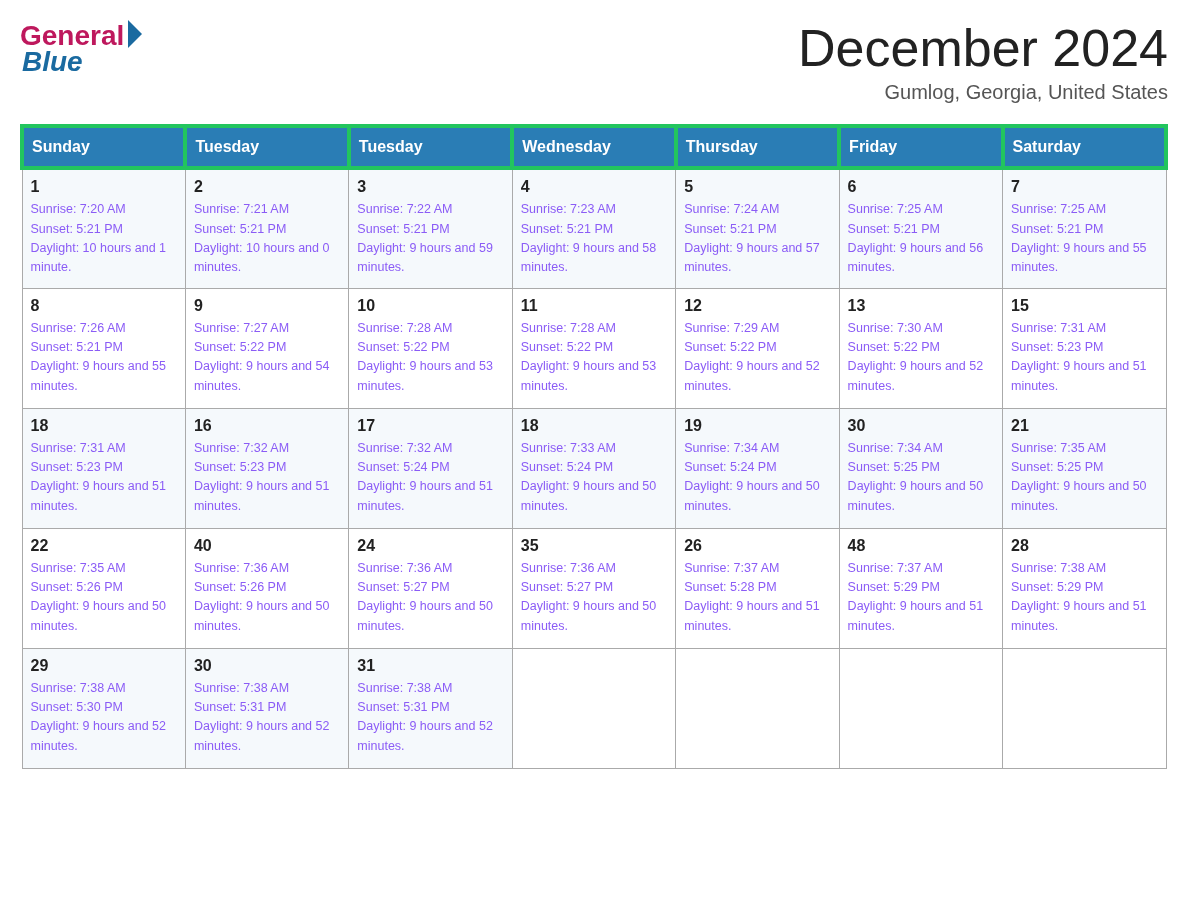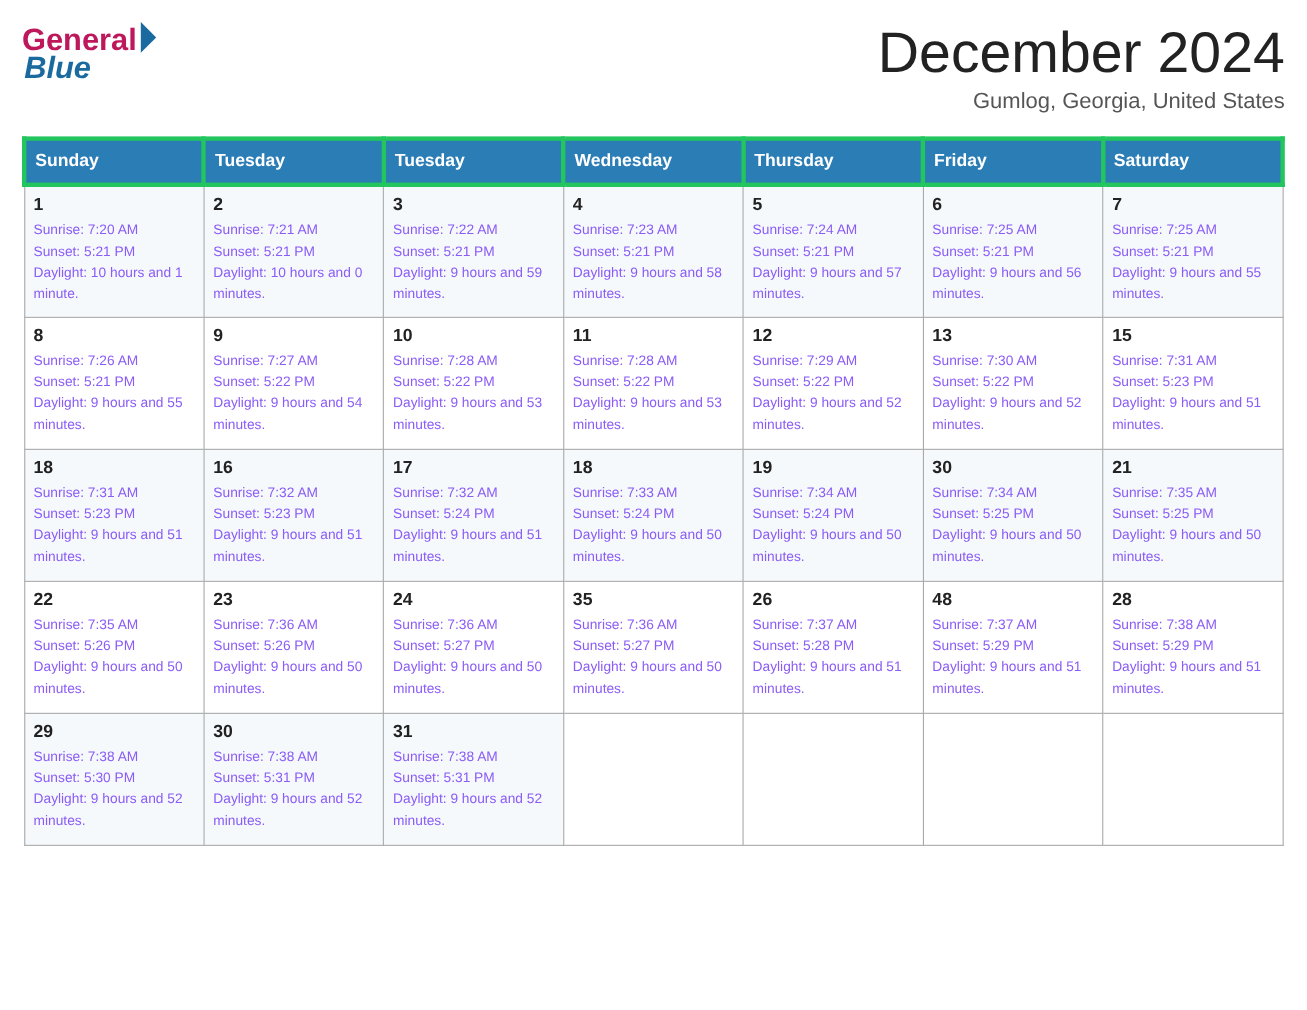--- a/index.html
+++ b/index.html
@@ -181,21 +181,21 @@
         <td><span class="day-number">19</span>
           <span class="day-info">Sunrise: 7:34 AM<br>Sunset: 5:24 PM<br>Daylight: 9 hours and 50 minutes.</span></td>
         <td><span class="day-number">30</span>
           <span class="day-info">Sunrise: 7:34 AM<br>Sunset: 5:25 PM<br>Daylight: 9 hours and 50 minutes.</span></td>
         <td><span class="day-number">21</span>
           <span class="day-info">Sunrise: 7:35 AM<br>Sunset: 5:25 PM<br>Daylight: 9 hours and 50 minutes.</span></td>
       </tr>
       <tr>
         <td><span class="day-number">22</span>
           <span class="day-info">Sunrise: 7:35 AM<br>Sunset: 5:26 PM<br>Daylight: 9 hours and 50 minutes.</span></td>
-        <td><span class="day-number">23</span>
+        <td><span class="day-number">40</span>
           <span class="day-info">Sunrise: 7:36 AM<br>Sunset: 5:26 PM<br>Daylight: 9 hours and 50 minutes.</span></td>
         <td><span class="day-number">24</span>
           <span class="day-info">Sunrise: 7:36 AM<br>Sunset: 5:27 PM<br>Daylight: 9 hours and 50 minutes.</span></td>
         <td><span class="day-number">35</span>
           <span class="day-info">Sunrise: 7:36 AM<br>Sunset: 5:27 PM<br>Daylight: 9 hours and 50 minutes.</span></td>
         <td><span class="day-number">26</span>
           <span class="day-info">Sunrise: 7:37 AM<br>Sunset: 5:28 PM<br>Daylight: 9 hours and 51 minutes.</span></td>
         <td><span class="day-number">48</span>
           <span class="day-info">Sunrise: 7:37 AM<br>Sunset: 5:29 PM<br>Daylight: 9 hours and 51 minutes.</span></td>
         <td><span class="day-number">28</span>

